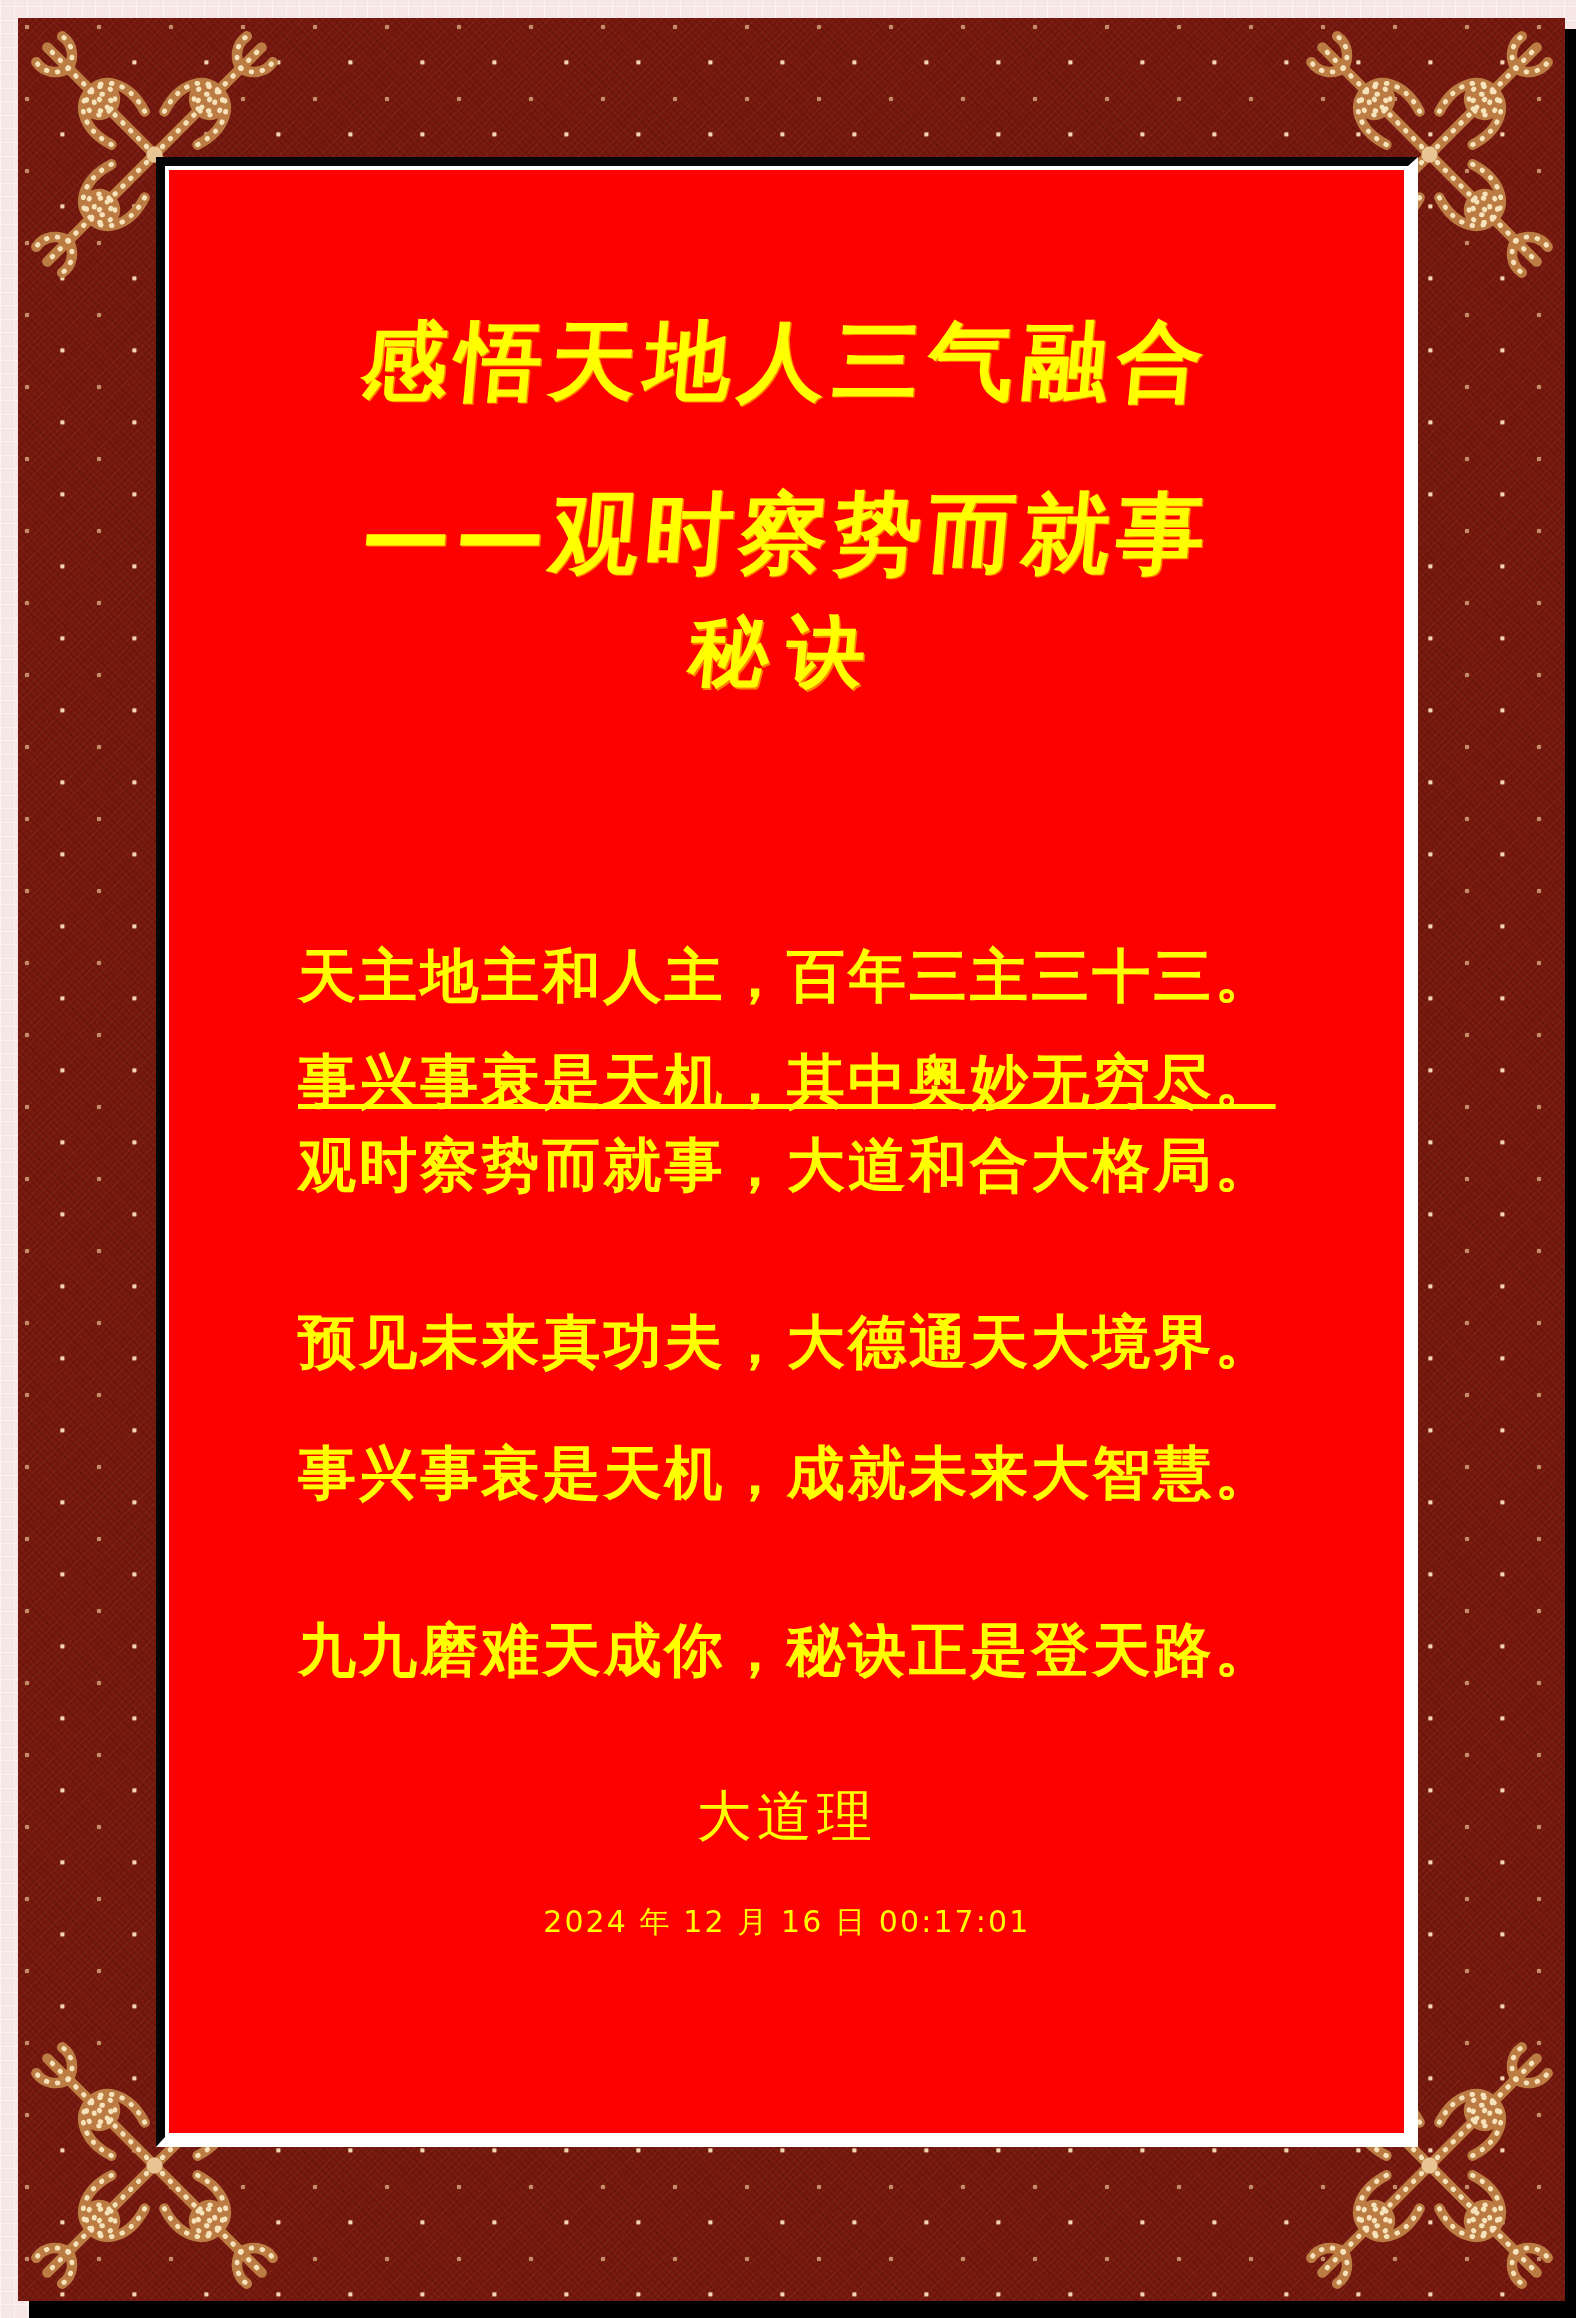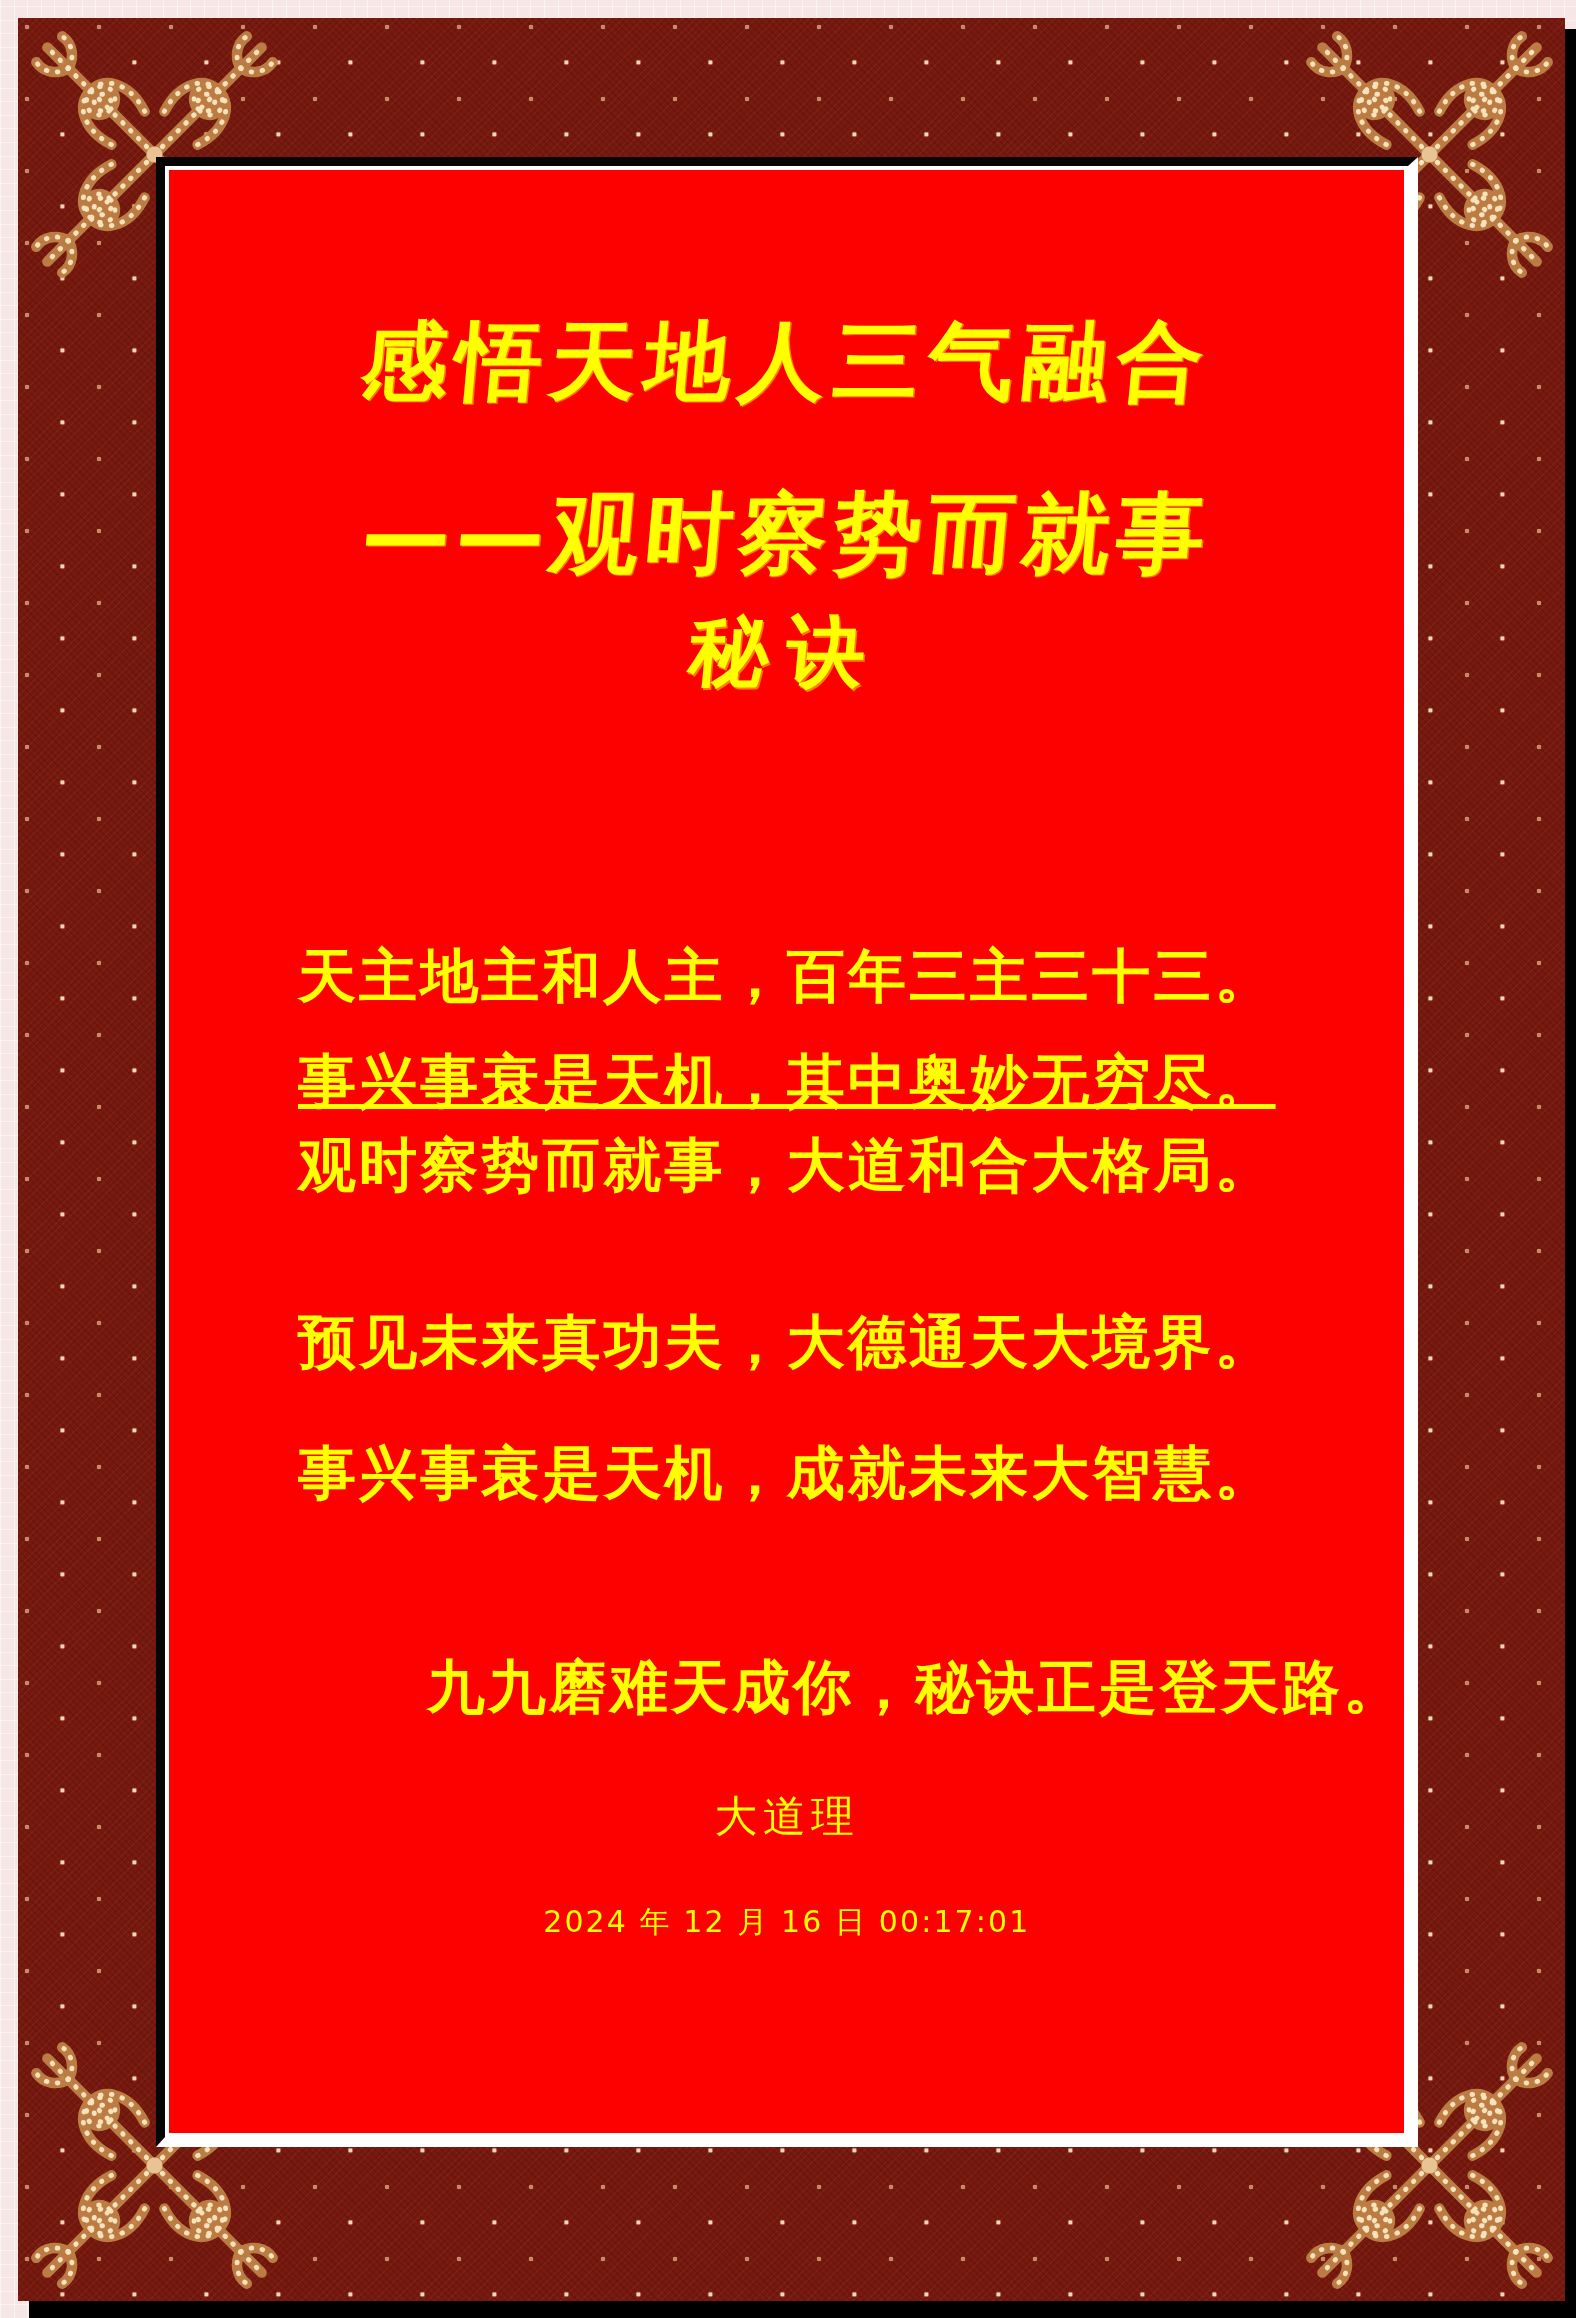--- a/index.html
+++ b/index.html
@@ -57,22 +57,22 @@
   .title-calli{
     font-weight:bold;
     transform:translateY(-50%) skewX(-5deg);
     text-shadow:1.6px 1.6px 0 rgba(255,230,0,.55);
   }
   .t1{top:192px;font-size:86px;letter-spacing:8.4px;}
   .t2{top:364px;font-size:88px;letter-spacing:6.3px;}
   .t3{top:482px;font-size:79px;letter-spacing:18px;}
   .poem{font-size:58px;font-weight:bold;letter-spacing:3.1px;}
   .p0{top:650px;} .p1{top:807px;} .p2{top:912px;text-decoration:underline;}
-  .p3{top:996px;} .p4{top:1173px;} .p5{top:1304px;} .p6{top:1518px;text-align:right;}
-  .sig{top:1647px;font-size:43px;letter-spacing:5.2px;}
+  .p3{top:996px;} .p4{top:1173px;} .p5{top:1304px;} .p6{top:1481px;}
+  .sig{top:1647px;font-size:55px;letter-spacing:5.2px;}
   .date{top:1752px;font-size:30px;letter-spacing:2.1px;}
 </style>
 </head>
 <body>
 
 <div class="page">
   <div class="shadow"></div>
 
   <div class="card">
 

